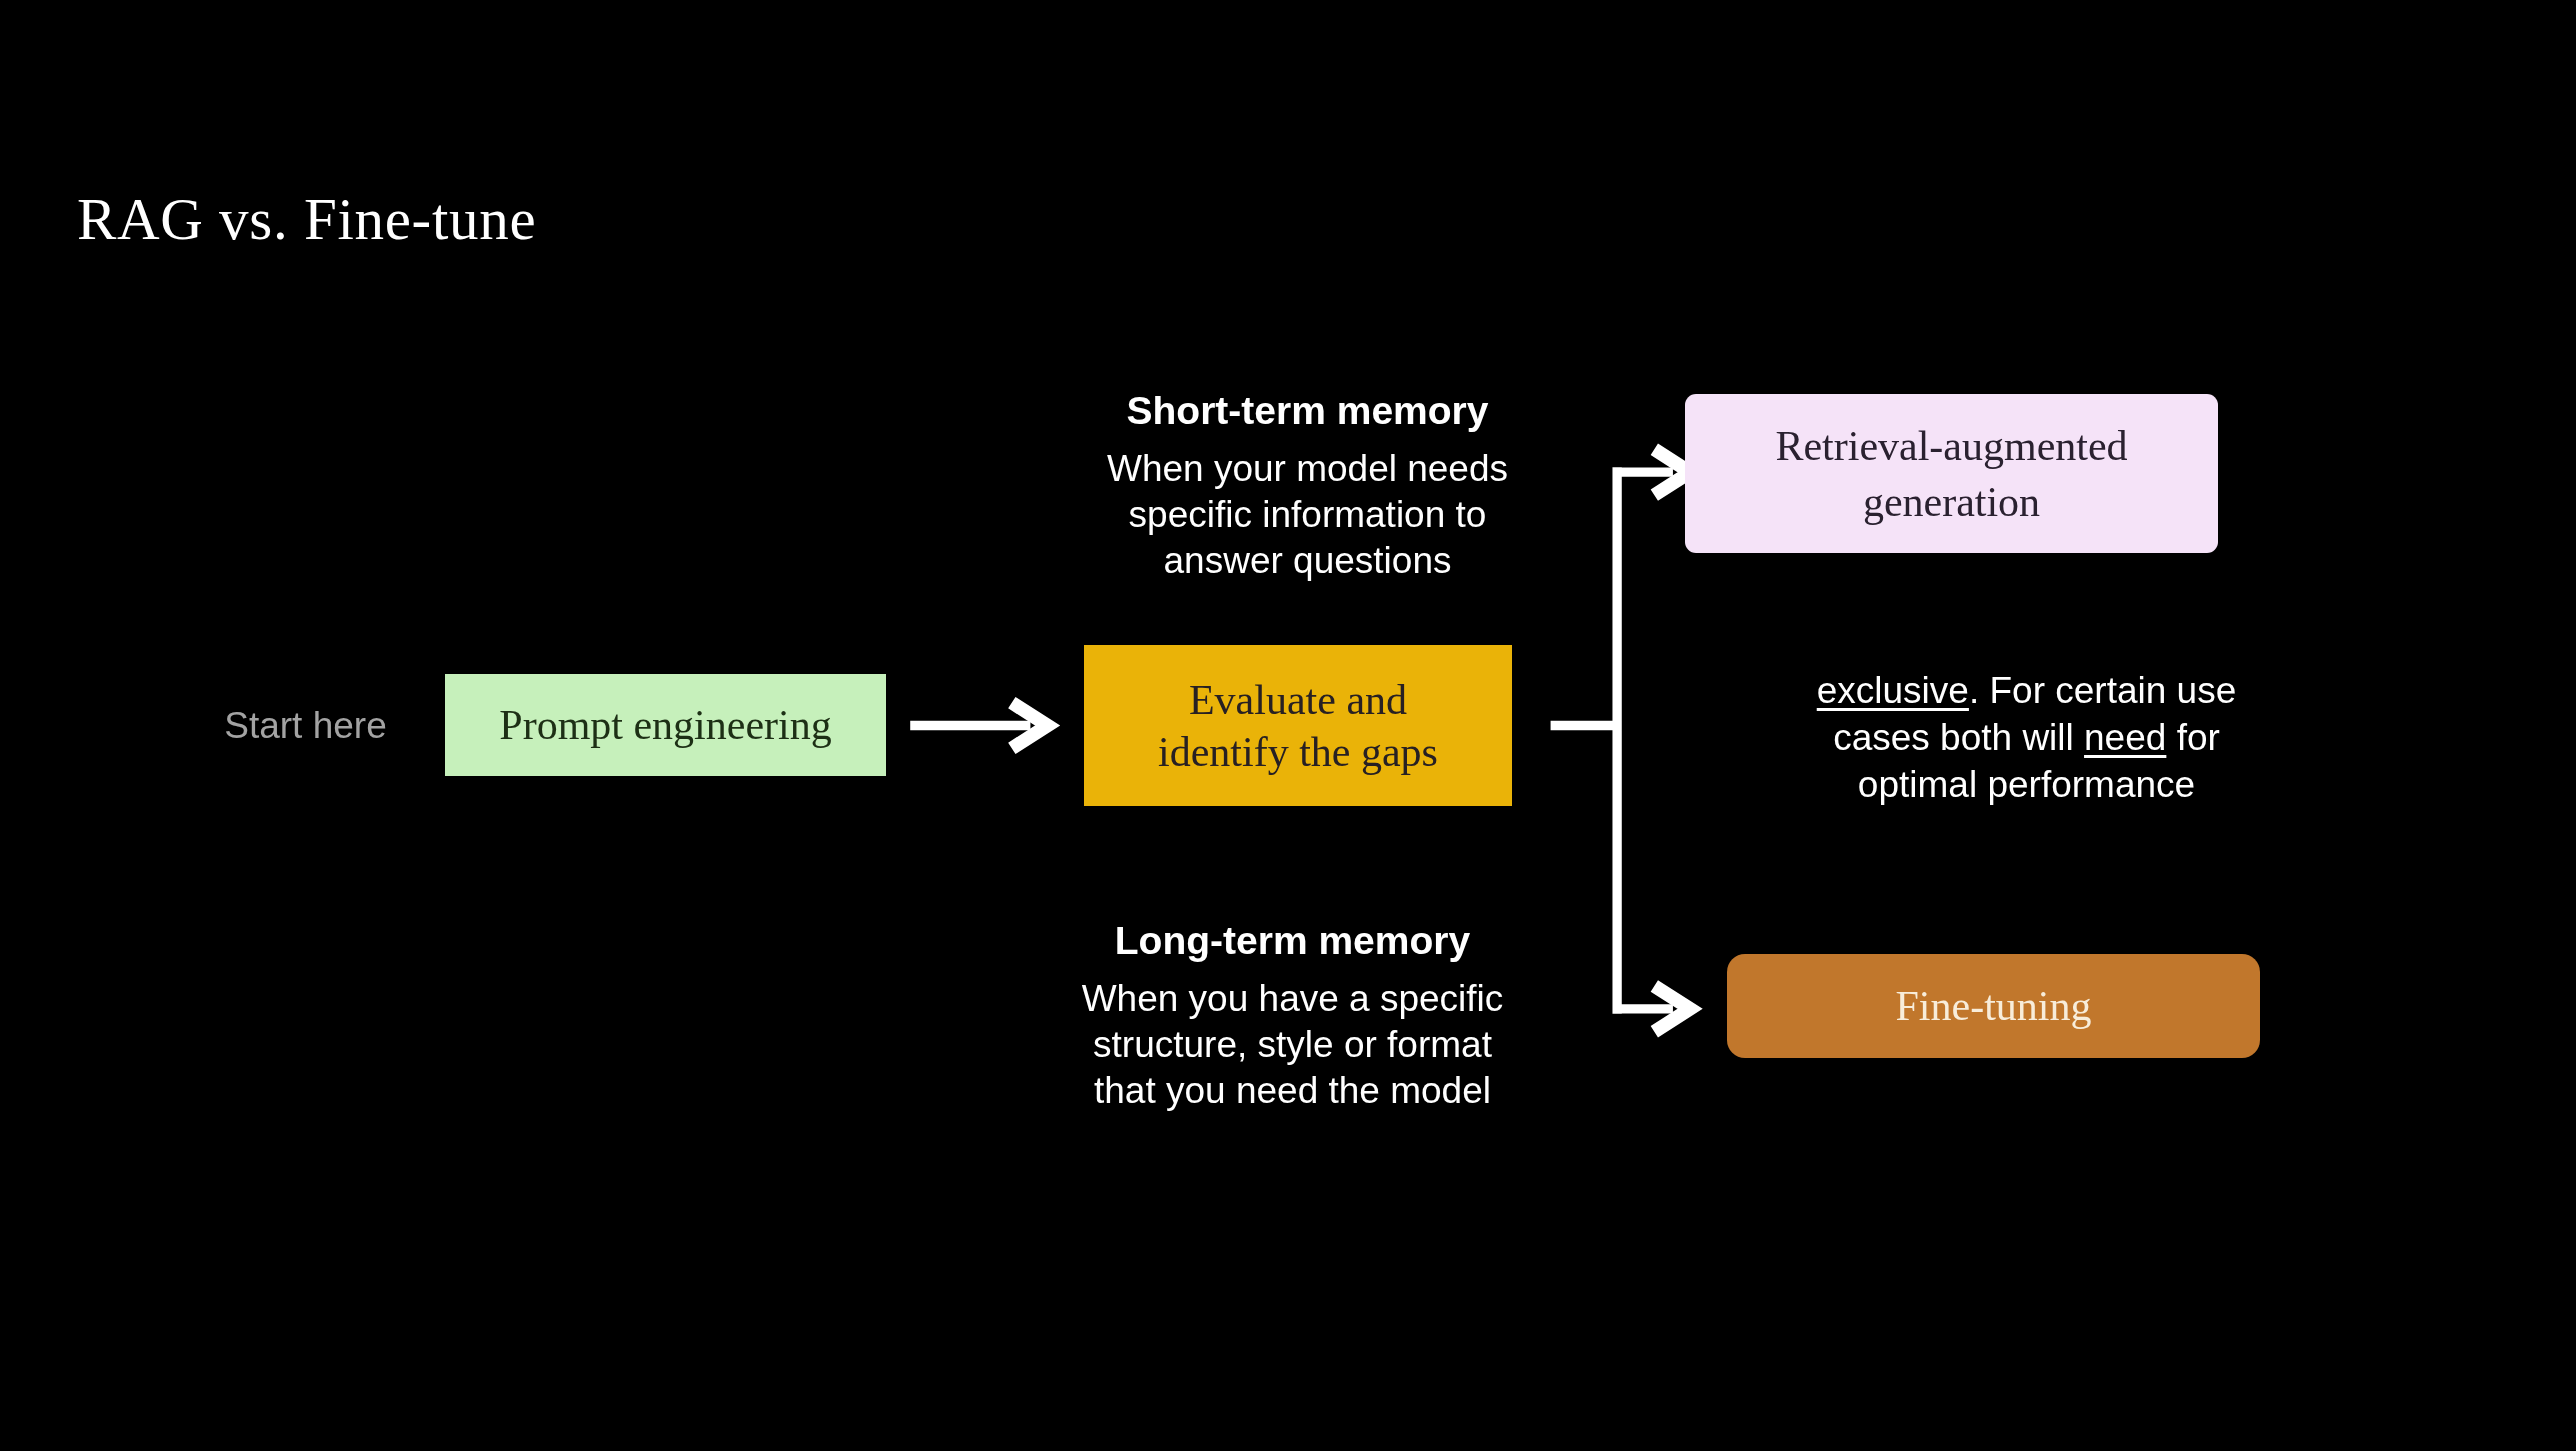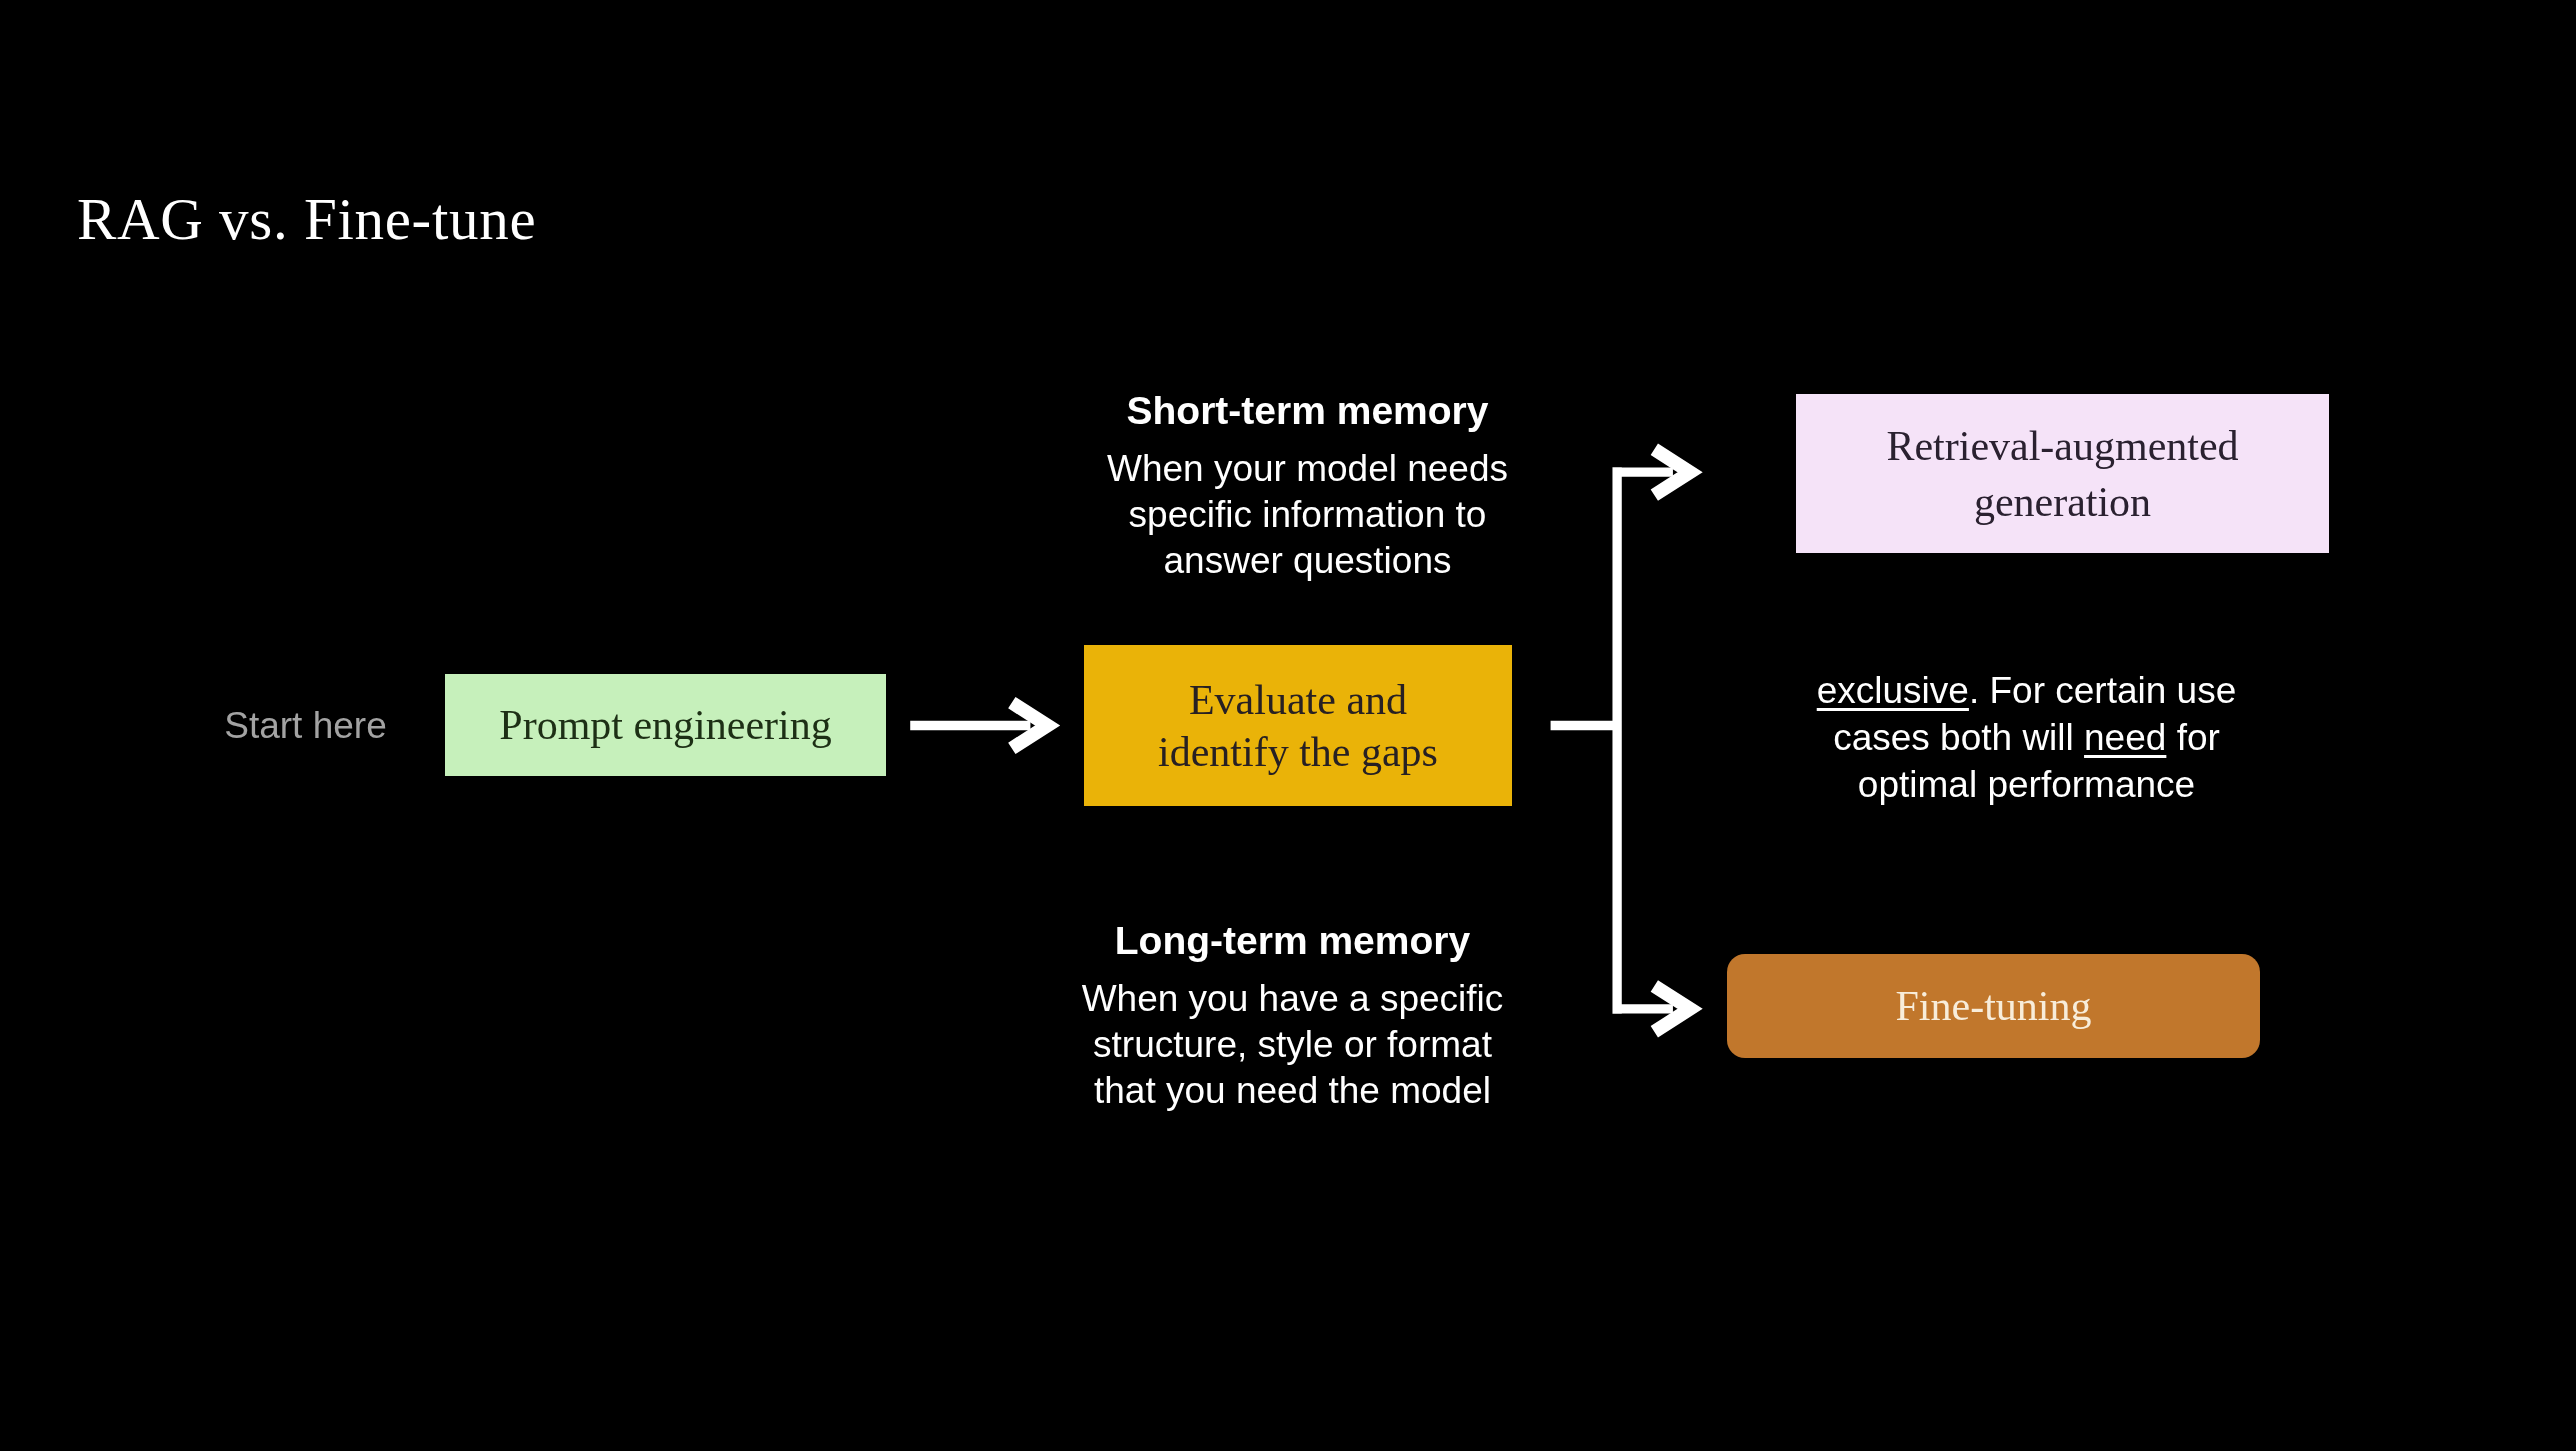--- a/index.html
+++ b/index.html
@@ -19,21 +19,21 @@
     font-size:37px;line-height:46px;font-weight:500;color:#a3a3a3;text-align:center;white-space:nowrap;
   }
 
   .box{
     position:absolute;display:flex;align-items:center;justify-content:center;
     text-align:center;
     font-family:"Liberation Serif","DejaVu Serif",serif;font-weight:400;
   }
   .box-prompt{left:445px;top:674px;width:441px;height:102px;background:#c6f0bb;color:#1d2f15;font-size:42px;}
   .box-evaluate{left:1084px;top:645px;width:428px;height:161px;background:#eab308;color:#272023;font-size:42px;line-height:52px;}
-  .box-rag{left:1796px;top:394px;width:533px;height:159px;background:#f5e3f8;color:#2a2130;font-size:42px;line-height:56px;}
+  .box-rag{left:1685px;top:394px;width:533px;height:159px;background:#f5e3f8;color:#2a2130;font-size:42px;line-height:56px;border-radius:11px;}
   .box-finetune{left:1727px;top:954px;width:533px;height:104px;background:#c1772c;color:#f8edda;font-size:42px;border-radius:18px;}
 
   .memory{
     position:absolute;text-align:center;color:#ffffff;
     font-family:"Liberation Sans","DejaVu Sans",sans-serif;
   }
   .memory-title{font-size:39px;line-height:50px;font-weight:700;margin-bottom:10px;}
   .memory-line{font-size:37px;line-height:46px;font-weight:400;}
   .memory-short{left:1064px;top:386px;width:487px;}
   .memory-long{left:1049px;top:916px;width:487px;}

